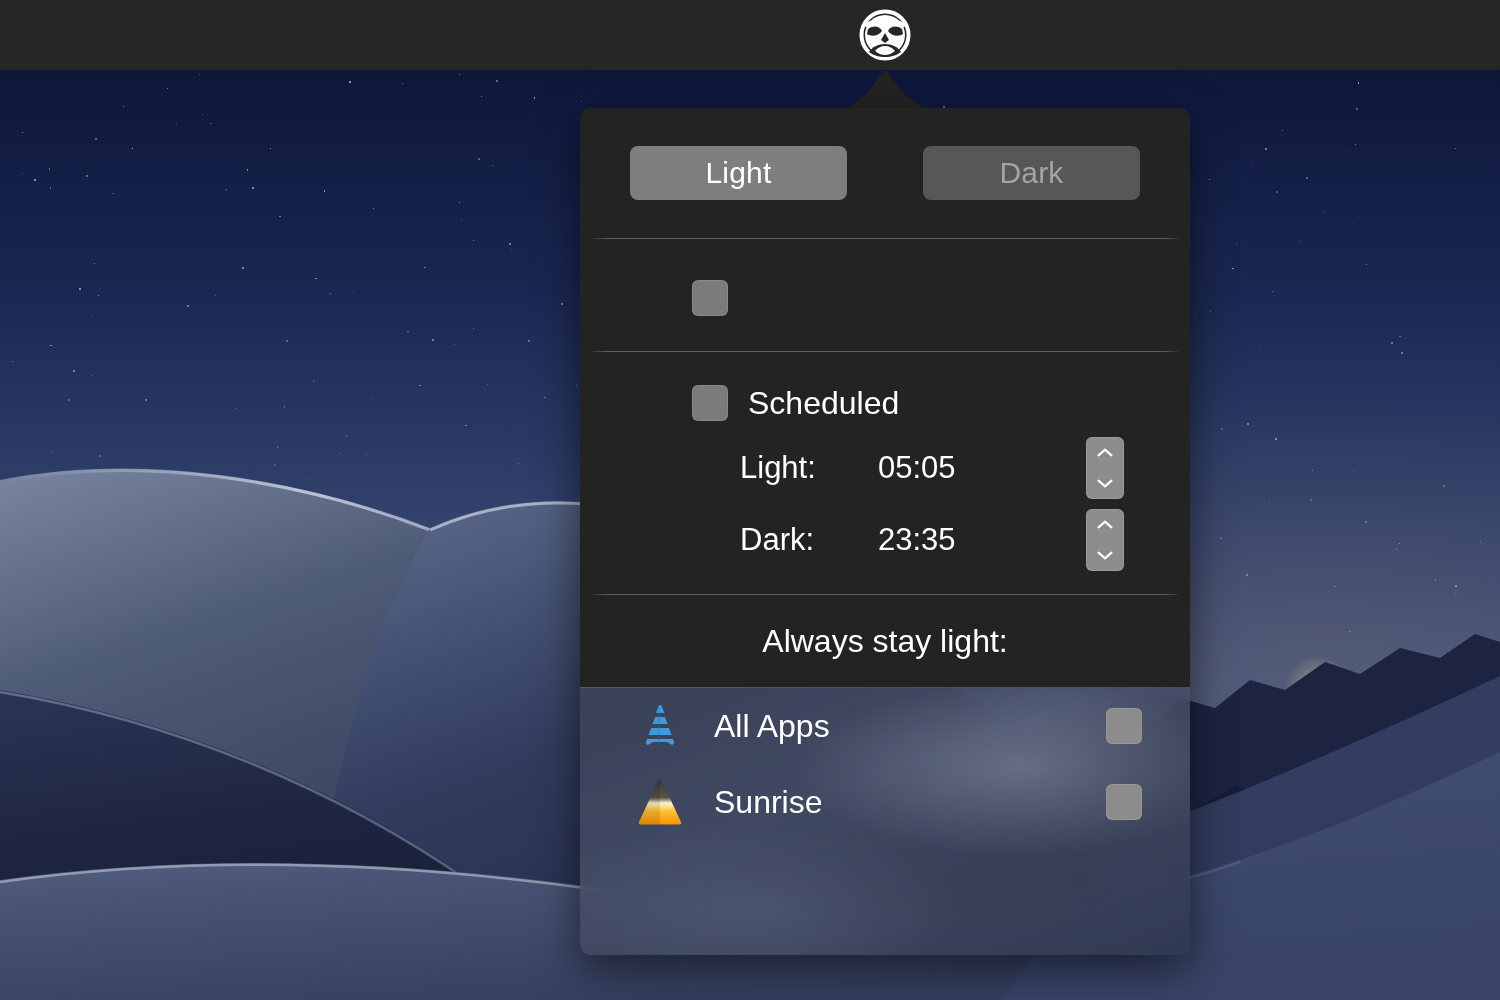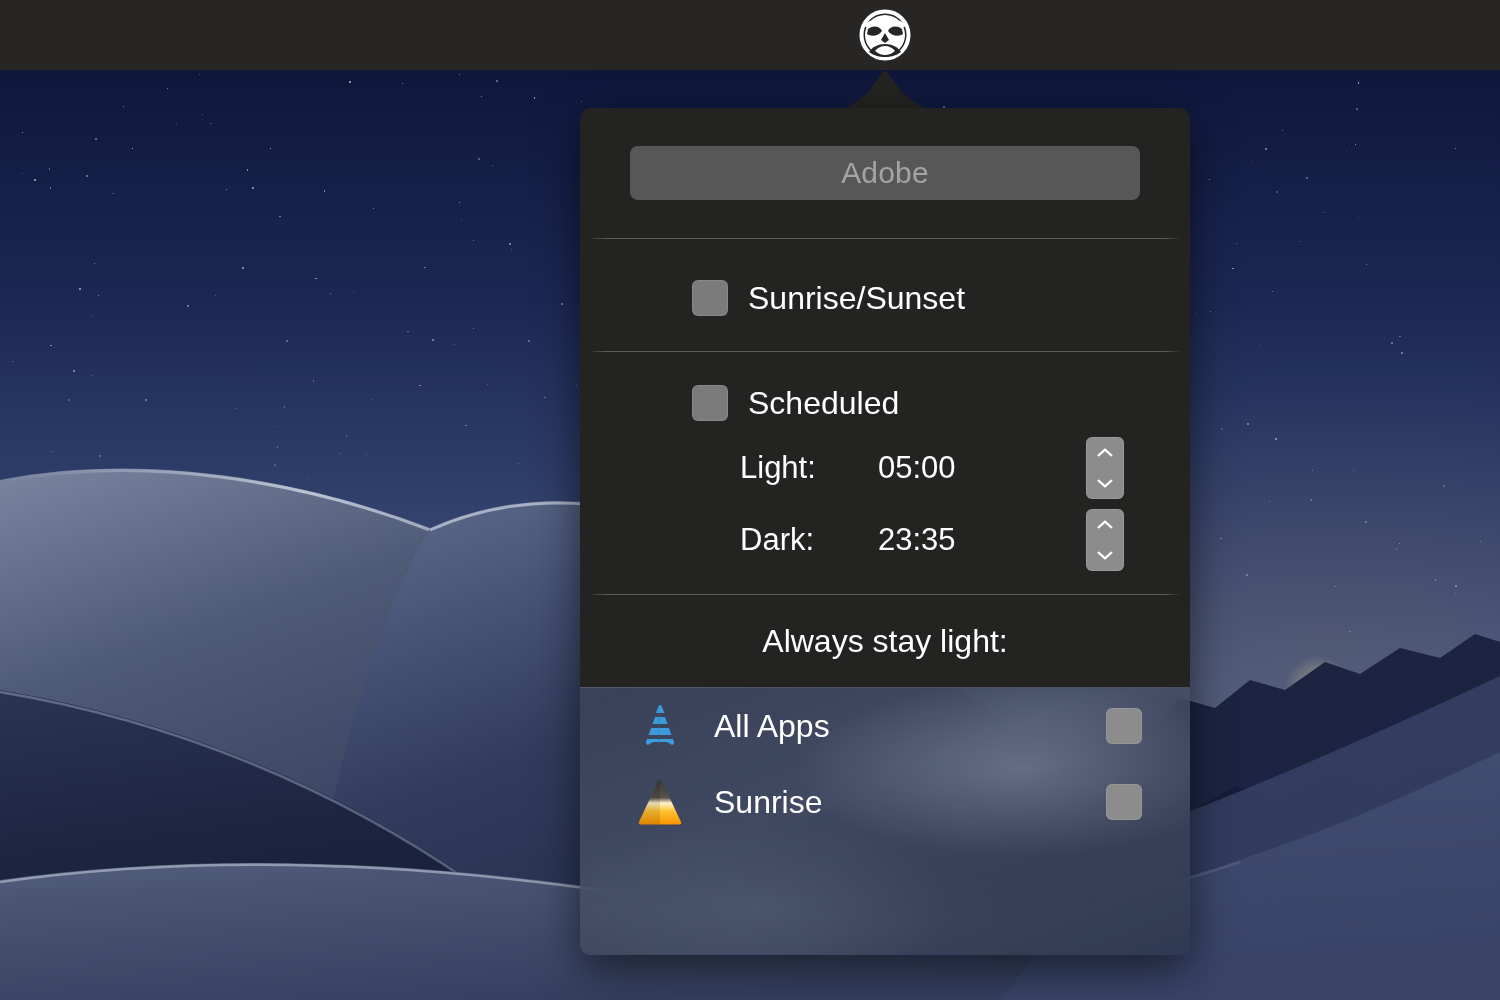--- a/index.html
+++ b/index.html
@@ -427,44 +427,44 @@
 
 <svg id="arrow" viewBox="0 0 98 46">
   <path d="M0 46 C18 44 34 28 45 10 C47 6 51 6 53 10 C64 28 80 44 98 46 Z" fill="#232322"></path>
 </svg>
 
 <div id="popover">
 
   <div class="pop-top">
 
     <div class="seg-row">
-      <button class="seg-btn off">Adobe</button>
+      <button class="seg-btn on">Light</button>
+      <button class="seg-btn off">Dark</button>
     </div>
 
     <div style="height:38px"></div>
     <div class="divider"></div>
 
     <div class="sect-pad-a">
       <div class="check-row">
         <div class="cbox"></div>
-        <div class="check-label">Sunrise/Sunset</div>
       </div>
     </div>
 
     <div class="divider"></div>
 
     <div class="sched-block">
       <div class="check-row">
         <div class="cbox"></div>
         <div class="check-label">Scheduled</div>
       </div>
 
       <div class="time-row">
         <div class="time-lbl">Light:</div>
-        <div class="time-val">05:00</div>
+        <div class="time-val">05:05</div>
         <div class="stepper">
           <svg class="chev" viewBox="0 0 16 9">
               <path d="M1.6 7.4 L8 1.6 L14.4 7.4" fill="none" stroke="#ffffff" stroke-width="2.1" stroke-linecap="round" stroke-linejoin="round"></path>
             </svg>
           <svg class="chev" viewBox="0 0 16 9">
               <path d="M1.6 1.6 L8 7.4 L14.4 1.6" fill="none" stroke="#ffffff" stroke-width="2.1" stroke-linecap="round" stroke-linejoin="round"></path>
             </svg>
         </div>
       </div>
 

